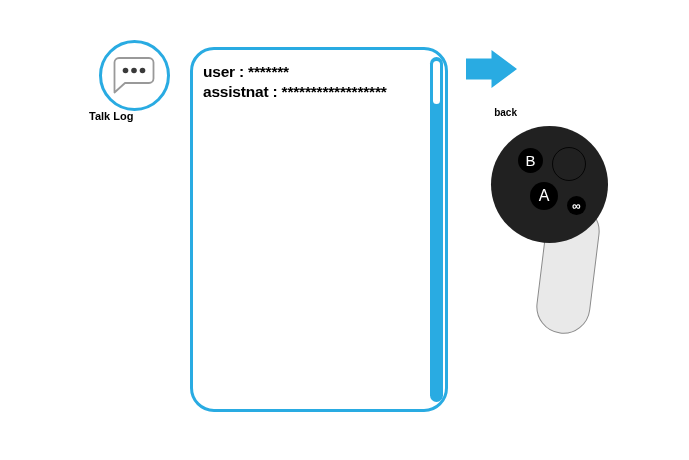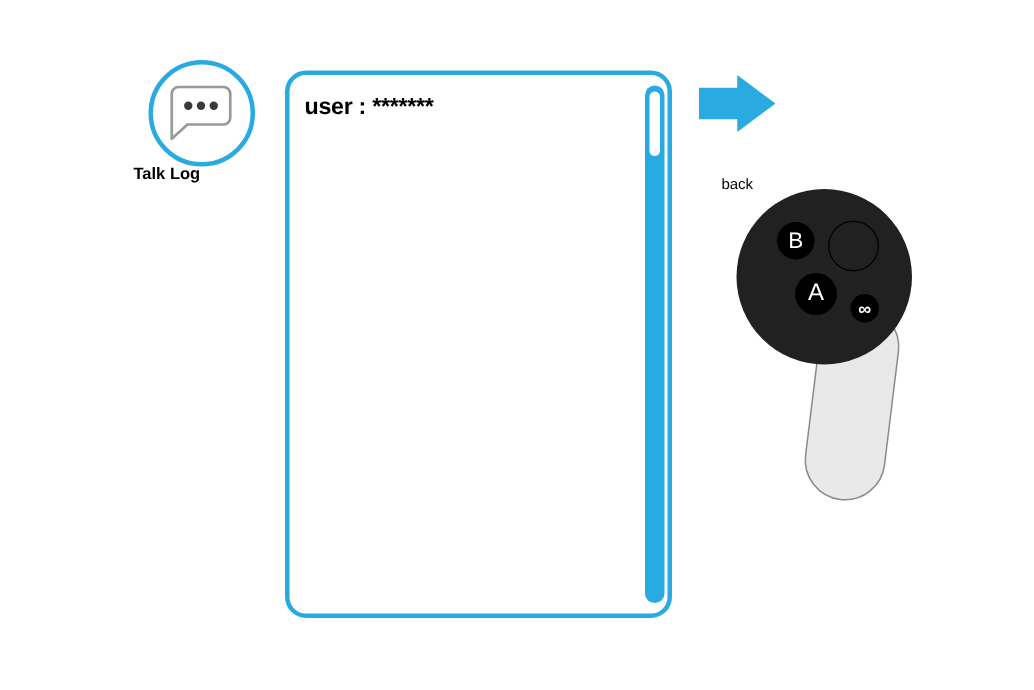--- a/index.html
+++ b/index.html
@@ -31,21 +31,21 @@
     font-weight: bold;
     color: #000000;
   }
 
   
   .log-panel {
     position: absolute;
     left: 190px; top: 47px;
     width: 258px; height: 365px;
     border: 3.5px solid #29ABE2;
-    border-radius: 14px;
+    border-radius: 24px;
     background: #ffffff;
   }
   .log-lines {
     position: absolute;
     left: 10px; top: 12px;
     right: 26px;
     font-size: 15.5px;
     font-weight: bold;
     line-height: 19.5px;
     color: #000000;
@@ -69,25 +69,25 @@
   }
 
   
   .back-arrow {
     position: absolute;
     left: 466px; top: 50px;
     width: 51px; height: 38px;
   }
   .back-label {
     position: absolute;
-    left: 466px; top: 118px;
+    left: 466px; top: 107px;
     width: 51px;
-    text-align: center;
+    text-align: right;
     font-size: 10px;
-    font-weight: normal;
+    font-weight: bold;
     color: #000000;
   }
 
   
   .controller { position: absolute; left: 0; top: 0; }
   .controller-handle {
     position: absolute;
     left: 541px; top: 204px;
     width: 54px; height: 130px;
     background: #E9E9E9;
@@ -136,20 +136,21 @@
       <circle cx="16.5" cy="13.5" r="2.8" fill="#3A3A3A"></circle>
       <circle cx="25" cy="13.5" r="2.8" fill="#3A3A3A"></circle>
       <circle cx="33.5" cy="13.5" r="2.8" fill="#3A3A3A"></circle>
     </svg>
   </div>
   <div class="talklog-label">Talk Log</div>
 
   <div class="log-panel">
     <div class="log-lines">
       <div>user : *******</div>
+      <div>assistnat : ******************</div>
     </div>
     <div class="scrollbar-track">
       <div class="scrollbar-thumb"></div>
     </div>
   </div>
 
   <svg class="back-arrow" viewBox="0 0 51 38">
     <polygon points="0,8.5 25.5,8.5 25.5,0 51,19 25.5,38 25.5,29.5 0,29.5" fill="#29ABE2"></polygon>
   </svg>
   <div class="back-label">back</div>

